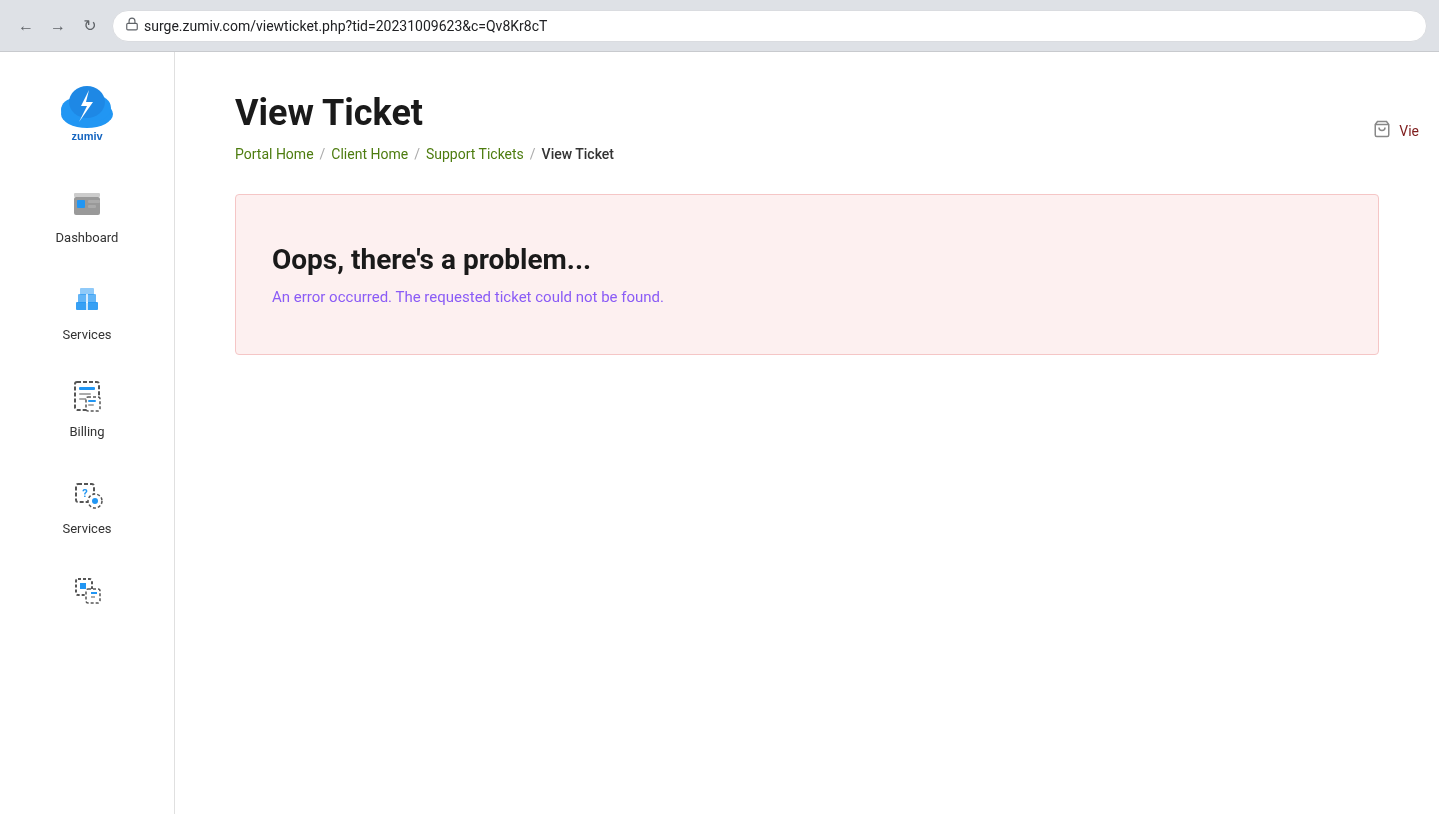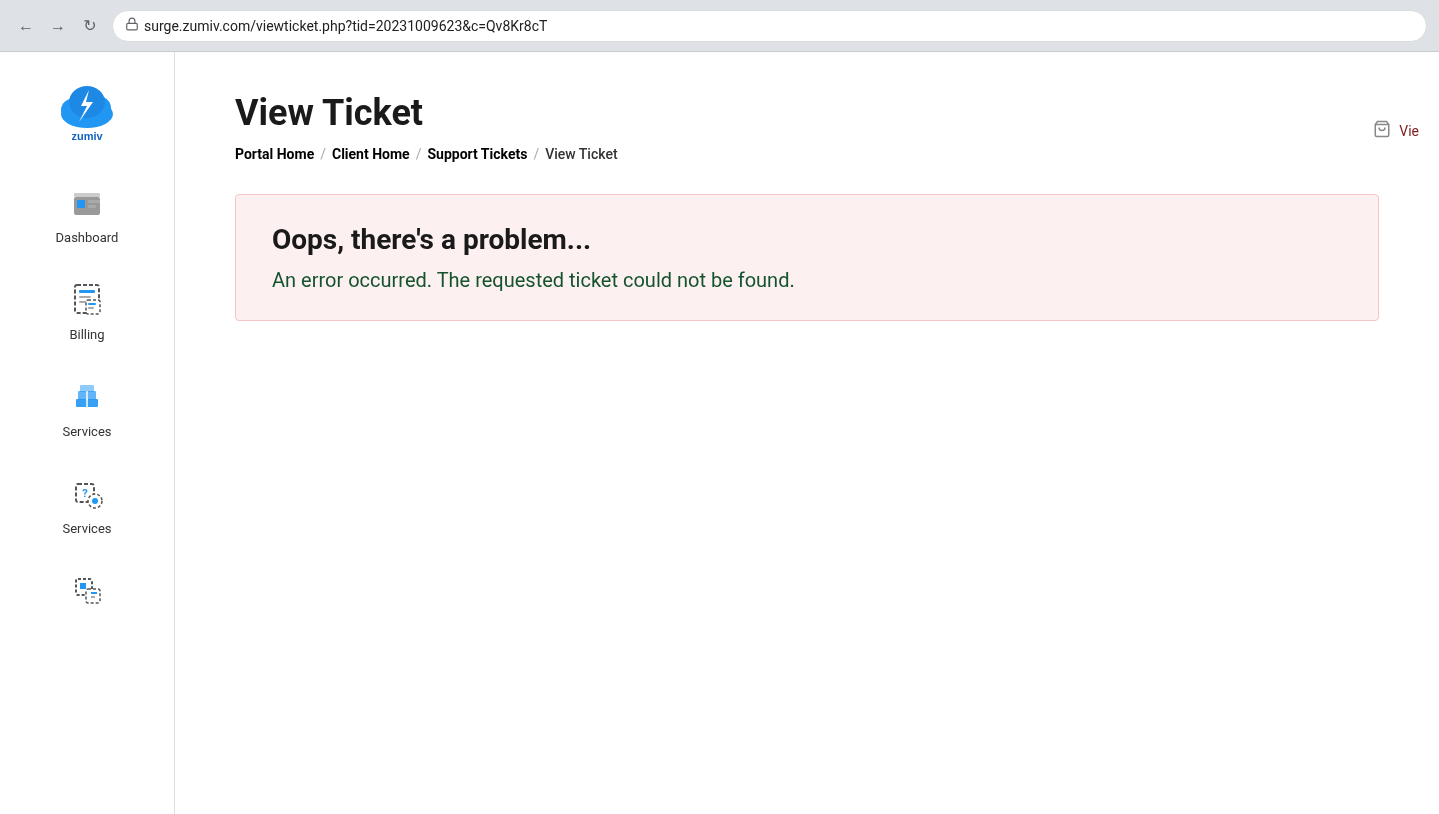--- a/index.html
+++ b/index.html
@@ -143,51 +143,50 @@
 
     .breadcrumb {
       display: flex;
       align-items: center;
       gap: 6px;
       margin-bottom: 32px;
       font-size: 14px;
       color: #888;
     }
     .breadcrumb-link {
-      color: #000000;
+      color: #4d7c0f;
       text-decoration: none;
       cursor: pointer;
-      font-weight: bold;
     }
     .breadcrumb-separator {
       color: #aaa;
     }
     .breadcrumb-current {
       color: #333;
       font-weight: 500;
     }
 
     .error-box {
       background: #fdf0f0;
       border: 1px solid #f5c6c6;
       border-radius: 4px;
-      padding: 28px 36px;
+      padding: 48px 36px;
       max-width: 1160px;
     }
 
     .error-title {
       font-size: 28px;
       font-weight: 700;
       color: #1a1a1a;
       margin-bottom: 12px;
     }
 
     .error-message {
-      font-size: 20px;
-      color: #14532d;
+      font-size: 15px;
+      color: #8b5cf6;
     }
   </style>
 </head>
 <body>
 
 <div class="browser-chrome">
   <div class="browser-nav-buttons">
     <button class="nav-btn" title="Back">←</button>
     <button class="nav-btn" title="Forward">→</button>
     <button class="nav-btn" title="Reload">↻</button>
@@ -234,45 +233,45 @@
           <rect x="20" y="22" width="8" height="3" rx="1" fill="#aaa"></rect>
         </svg>
       </div>
       <span class="sidebar-label">Dashboard</span>
     </a>
 
     <a class="sidebar-nav-item">
       <div class="sidebar-icon">
         <svg width="38" height="38" viewBox="0 0 38 38" xmlns="http://www.w3.org/2000/svg">
 
-          <rect x="7" y="5" width="24" height="28" rx="2" fill="none" stroke="#555" stroke-width="2" stroke-dasharray="4,2"></rect>
-          <rect x="11" y="10" width="16" height="3" rx="1" fill="#2196f3"></rect>
-          <rect x="11" y="16" width="12" height="2" rx="1" fill="#aaa"></rect>
-          <rect x="11" y="21" width="14" height="2" rx="1" fill="#aaa"></rect>
-
-          <rect x="18" y="20" width="14" height="14" rx="2" fill="white" stroke="#555" stroke-width="1.5" stroke-dasharray="3,2"></rect>
-          <rect x="20" y="23" width="8" height="2" rx="1" fill="#2196f3"></rect>
-          <rect x="20" y="27" width="6" height="2" rx="1" fill="#aaa"></rect>
-        </svg>
-      </div>
-      <span class="sidebar-label">Billing</span>
-    </a>
-
-    <a class="sidebar-nav-item">
-      <div class="sidebar-icon">
-        <svg width="38" height="38" viewBox="0 0 38 38" xmlns="http://www.w3.org/2000/svg">
-
           <rect x="8" y="22" width="22" height="8" rx="1" fill="#2196f3" opacity="0.9"></rect>
           <rect x="10" y="14" width="18" height="9" rx="1" fill="#2196f3" opacity="0.7"></rect>
           <rect x="12" y="8" width="14" height="7" rx="1" fill="#2196f3" opacity="0.5"></rect>
           <line x1="19" y1="22" x2="19" y2="30" stroke="white" stroke-width="1.5"></line>
           <line x1="19" y1="14" x2="19" y2="23" stroke="white" stroke-width="1.5"></line>
         </svg>
       </div>
       <span class="sidebar-label">Services</span>
+    </a>
+
+    <a class="sidebar-nav-item">
+      <div class="sidebar-icon">
+        <svg width="38" height="38" viewBox="0 0 38 38" xmlns="http://www.w3.org/2000/svg">
+
+          <rect x="7" y="5" width="24" height="28" rx="2" fill="none" stroke="#555" stroke-width="2" stroke-dasharray="4,2"></rect>
+          <rect x="11" y="10" width="16" height="3" rx="1" fill="#2196f3"></rect>
+          <rect x="11" y="16" width="12" height="2" rx="1" fill="#aaa"></rect>
+          <rect x="11" y="21" width="14" height="2" rx="1" fill="#aaa"></rect>
+
+          <rect x="18" y="20" width="14" height="14" rx="2" fill="white" stroke="#555" stroke-width="1.5" stroke-dasharray="3,2"></rect>
+          <rect x="20" y="23" width="8" height="2" rx="1" fill="#2196f3"></rect>
+          <rect x="20" y="27" width="6" height="2" rx="1" fill="#aaa"></rect>
+        </svg>
+      </div>
+      <span class="sidebar-label">Billing</span>
     </a>
 
     <a class="sidebar-nav-item">
       <div class="sidebar-icon">
         <svg width="38" height="38" viewBox="0 0 38 38" xmlns="http://www.w3.org/2000/svg">
 
           <rect x="8" y="10" width="18" height="18" rx="2" fill="none" stroke="#555" stroke-width="2" stroke-dasharray="4,2"></rect>
           <text x="17" y="23" text-anchor="middle" font-size="11" font-weight="bold" fill="#2196f3">?</text>
 
           <circle cx="27" cy="27" r="7" fill="white" stroke="#555" stroke-width="1.5" stroke-dasharray="3,2"></circle>

